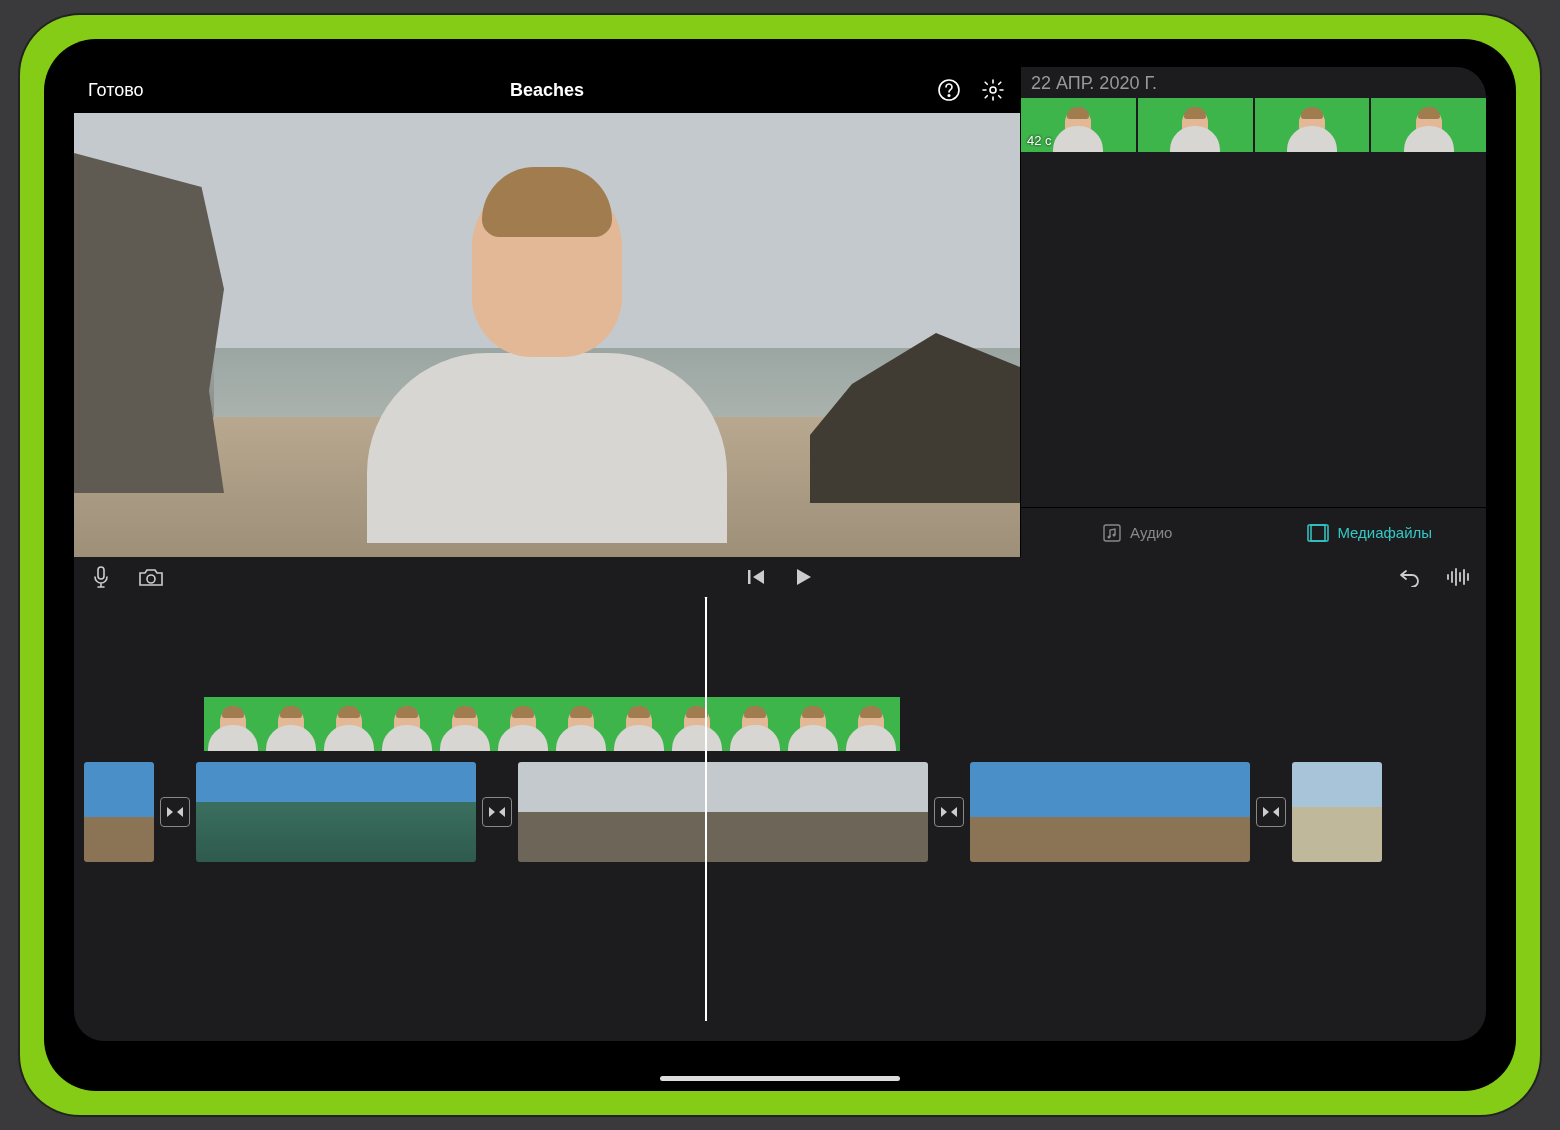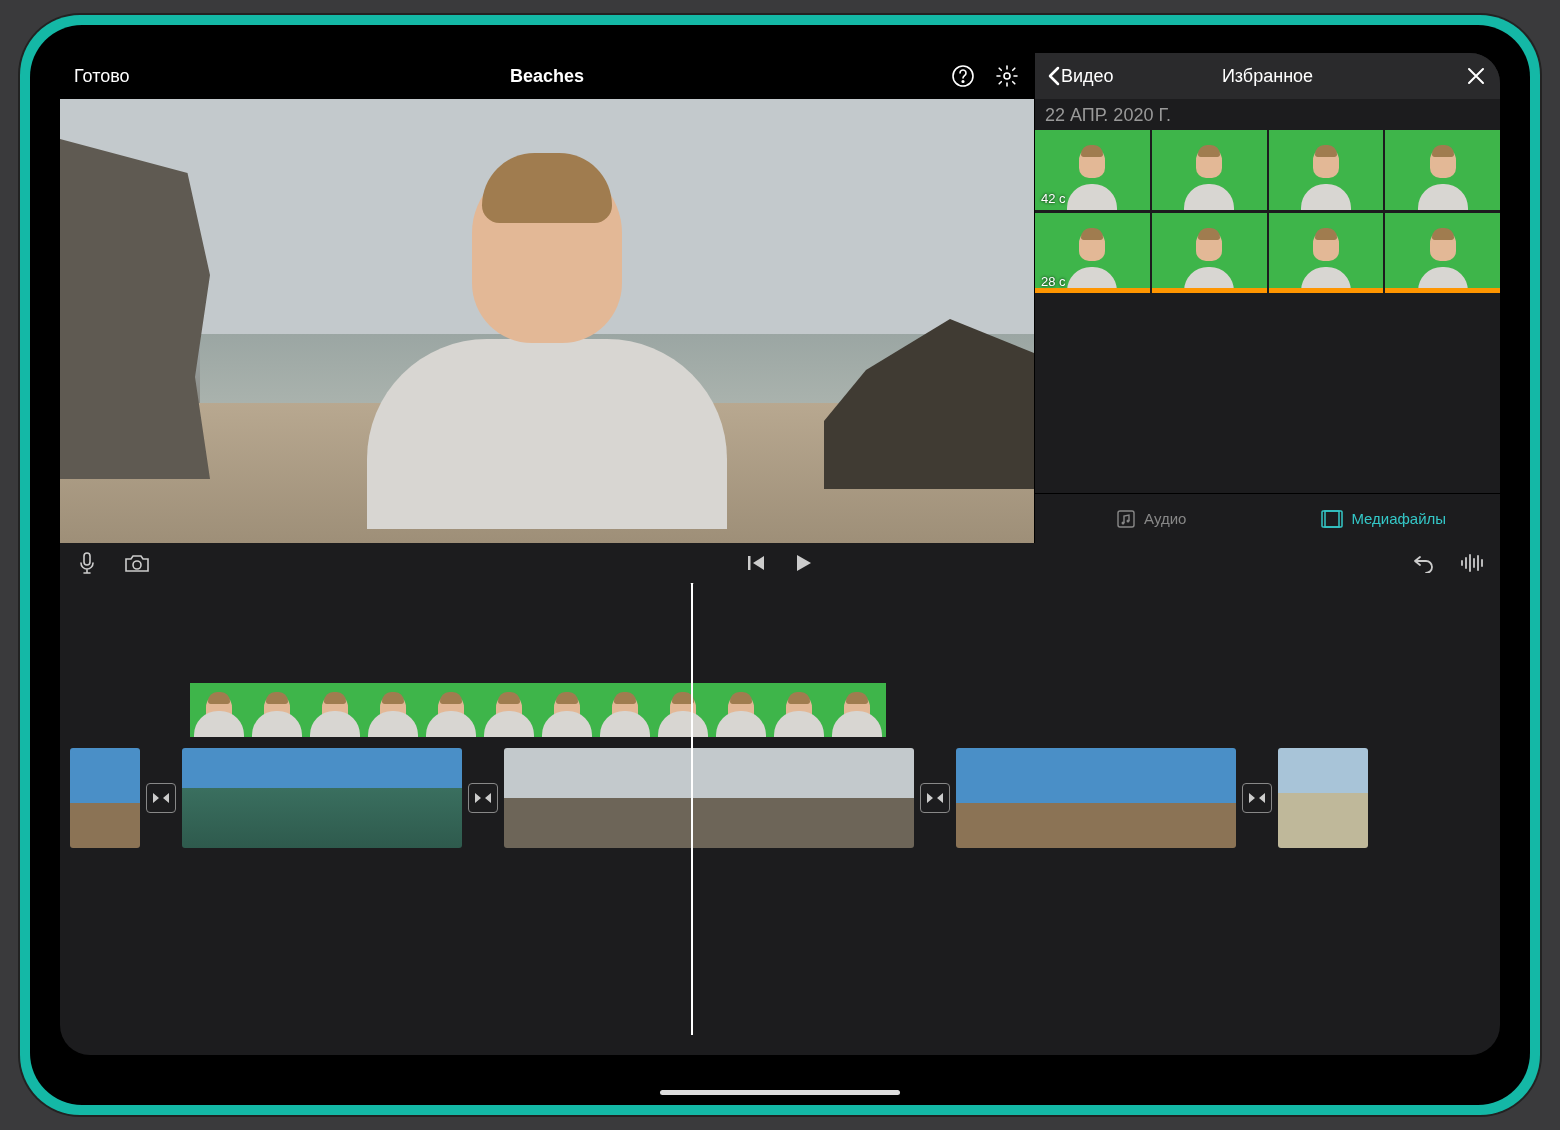--- a/index.html
+++ b/index.html
@@ -8,23 +8,23 @@
     font-family: -apple-system, "Helvetica Neue", Arial, sans-serif;
     display: flex;
     justify-content: center;
     align-items: center;
     height: 1130px;
     width: 1560px;
   }
   .tablet {
     width: 1520px;
     height: 1100px;
-    background: #14b8a6;
+    background: #84cc16;
     border-radius: 60px;
-    padding: 10px;
+    padding: 24px;
     box-shadow: 0 0 0 2px #222;
     position: relative;
   }
   .bezel {
     width: 100%;
     height: 100%;
     background: #000;
     border-radius: 52px;
     padding: 28px 30px 50px 30px;
     position: relative;
@@ -138,21 +138,21 @@
     position: absolute; left: 50%; transform: translateX(-50%);
     font-size: 18px; font-weight: 500;
   }
   .close-btn {
     position: absolute; right: 14px; font-size: 22px; cursor: pointer;
   }
   .browser-date {
     color: #999; font-size: 18px; padding: 6px 10px 4px 10px;
   }
   .clip-row {
-    display: flex; gap: 2px; height: 80px; margin-bottom: 3px; position: relative;
+    display: flex; gap: 2px; height: 54px; margin-bottom: 20px; position: relative;
   }
   .clip-row .duration {
     position: absolute; left: 6px; bottom: 4px; color: #fff; font-size: 13px;
     z-index: 2; text-shadow: 0 0 3px #000;
   }
   .thumb {
     flex: 1; background: #3eb54a;
     position: relative; overflow: hidden;
   }
   .thumb .mini-head {
@@ -274,65 +274,24 @@
             <div class="person">
               <div class="head">
                   <div class="hair"></div>
                 </div>
               <div class="shirt"></div>
             </div>
           </div>
         </div>
 
         <div class="browser-pane">
-          <div class="browser-header">
-            <div class="back-btn">
-              <svg width="14" height="20" viewBox="0 0 14 20">
-                  <path d="M11 2 L3 10 L11 18" stroke="#fff" stroke-width="2.5" fill="none" stroke-linecap="round" stroke-linejoin="round"></path>
-                </svg>
-              <span>Видео</span>
-            </div>
-            <div class="browser-title">Избранное</div>
-            <div class="close-btn">
-              <svg width="20" height="20" viewBox="0 0 20 20">
-                  <path d="M3 3 L17 17 M17 3 L3 17" stroke="#fff" stroke-width="2" stroke-linecap="round"></path>
-                </svg>
-            </div>
-          </div>
           <div class="browser-date">22 АПР. 2020 Г.</div>
 
           <div class="clip-row">
             <span class="duration">42 с</span>
-            <div class="thumb">
-                <div class="mini-head">
-                  <div class="mini-hair"></div>
-                </div>
-                <div class="mini-body"></div>
-              </div>
-            <div class="thumb">
-                <div class="mini-head">
-                  <div class="mini-hair"></div>
-                </div>
-                <div class="mini-body"></div>
-              </div>
-            <div class="thumb">
-                <div class="mini-head">
-                  <div class="mini-hair"></div>
-                </div>
-                <div class="mini-body"></div>
-              </div>
-            <div class="thumb">
-                <div class="mini-head">
-                  <div class="mini-hair"></div>
-                </div>
-                <div class="mini-body"></div>
-              </div>
-          </div>
-          <div class="clip-row selected">
-            <span class="duration">28 с</span>
             <div class="thumb">
                 <div class="mini-head">
                   <div class="mini-hair"></div>
                 </div>
                 <div class="mini-body"></div>
               </div>
             <div class="thumb">
                 <div class="mini-head">
                   <div class="mini-hair"></div>
                 </div>

